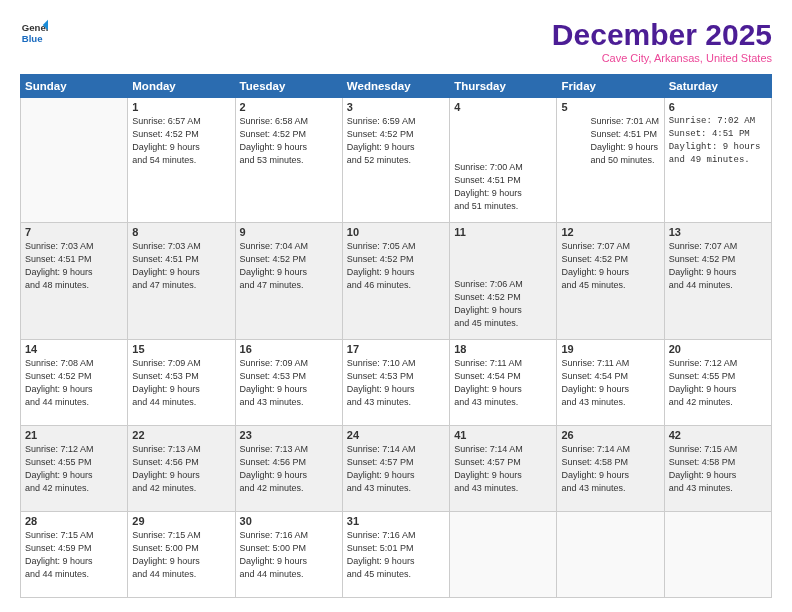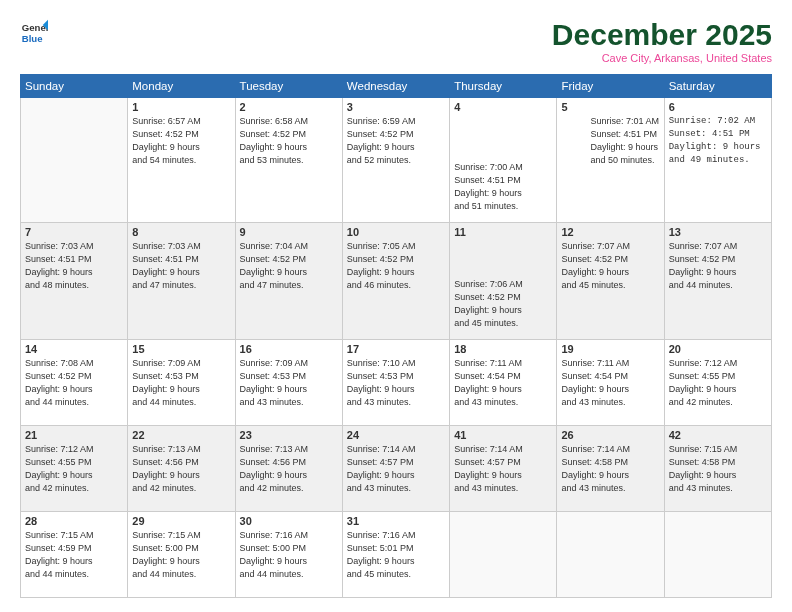--- a/index.html
+++ b/index.html
@@ -31,38 +31,38 @@
     .logo-icon {
       width: 28px;
       height: 28px;
     }
     .title-area {
       text-align: right;
     }
     .month-title {
       font-size: 30px;
       font-weight: bold;
-      color: #14532d;
+      color: #4c1d95;
     }
     .subtitle {
       font-size: 11px;
       color: #ec4899;
     }
     .calendar {
       flex: 1;
       border: 1px solid #ccc;
       border-collapse: collapse;
       width: 100%;
       table-layout: fixed;
     }
     .calendar th {
       background: #2b6cb0;
       color: #fff;
       font-size: 11.5px;
-      font-weight: normal;
+      font-weight: bold;
       padding: 5px 4px;
       text-align: left;
       border: 1px solid #2b6cb0;
     }
     .calendar td {
       border: 1px solid #ccc;
       vertical-align: top;
       padding: 3px 4px;
       font-size: 9.5px;
       color: #333;

